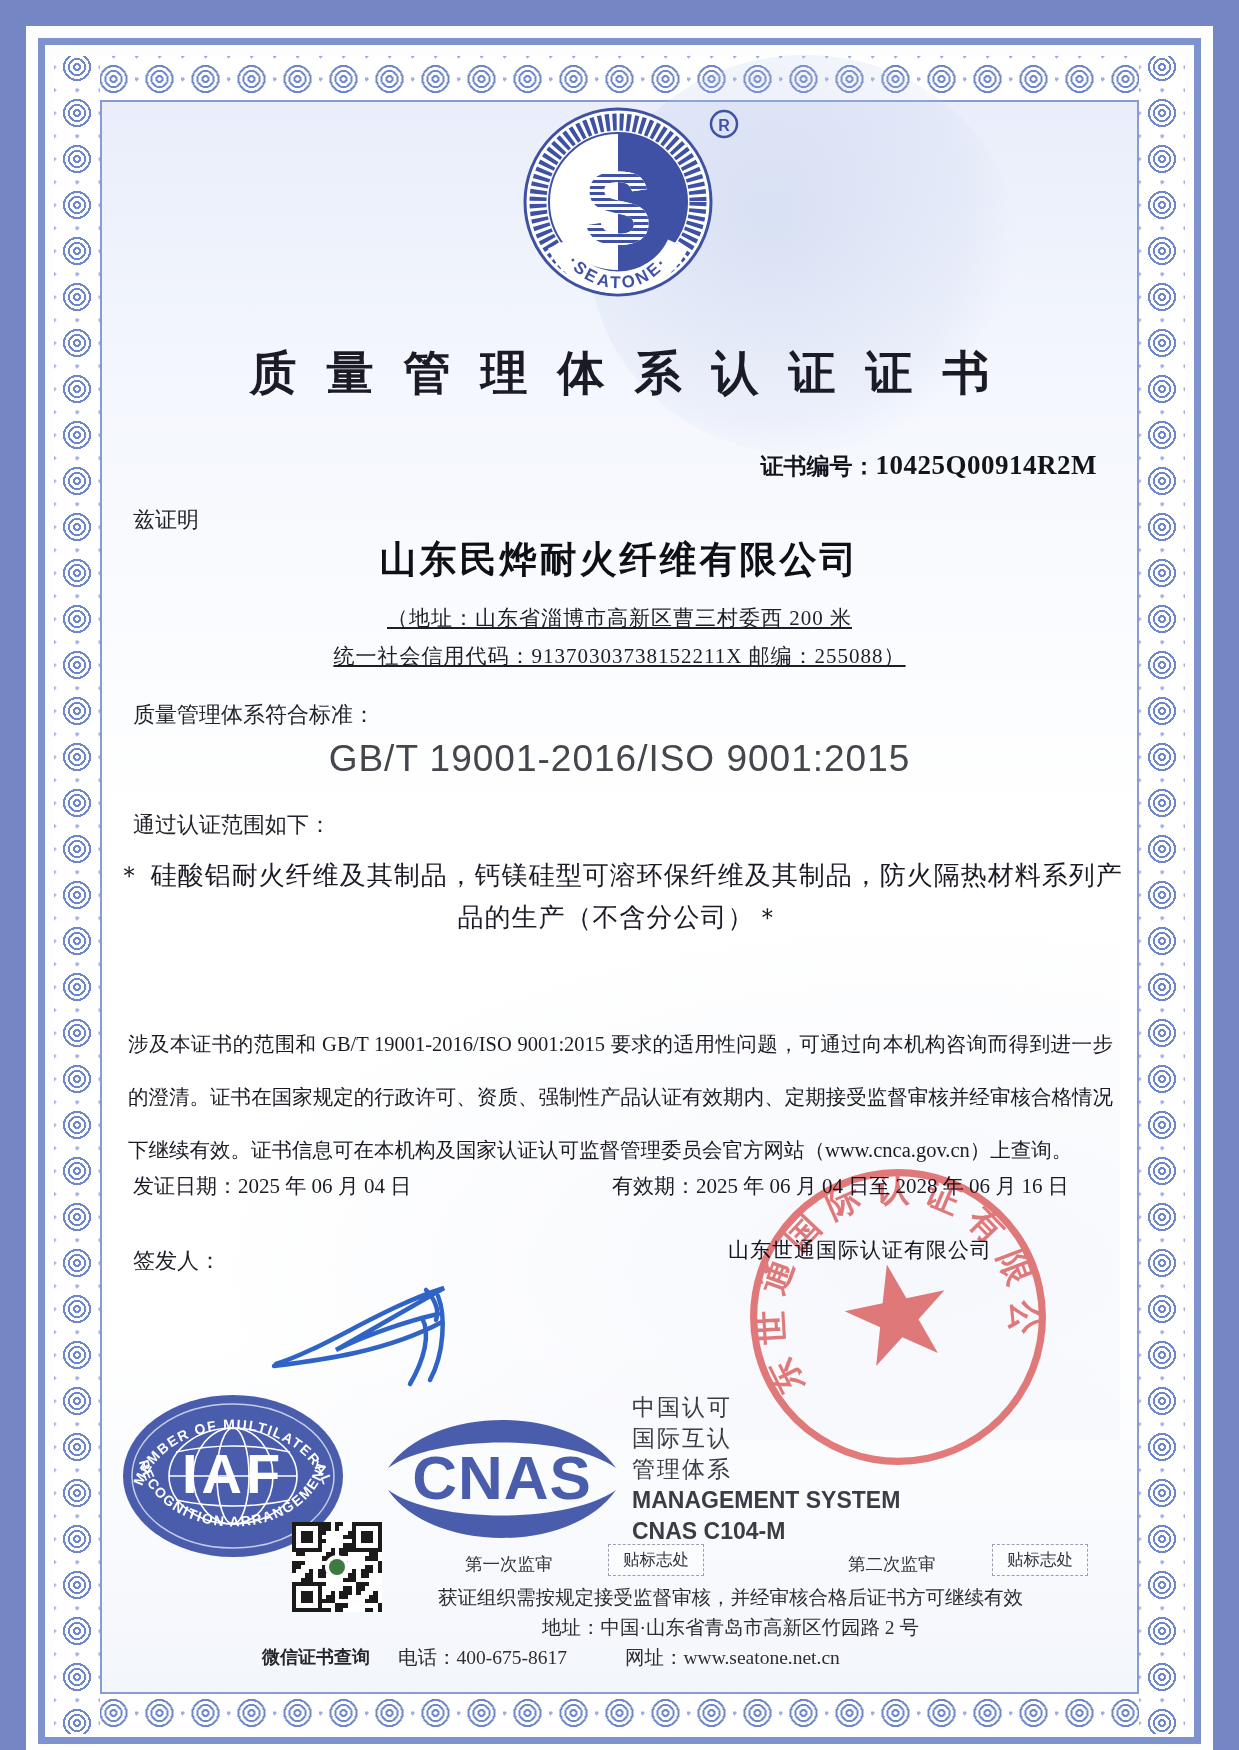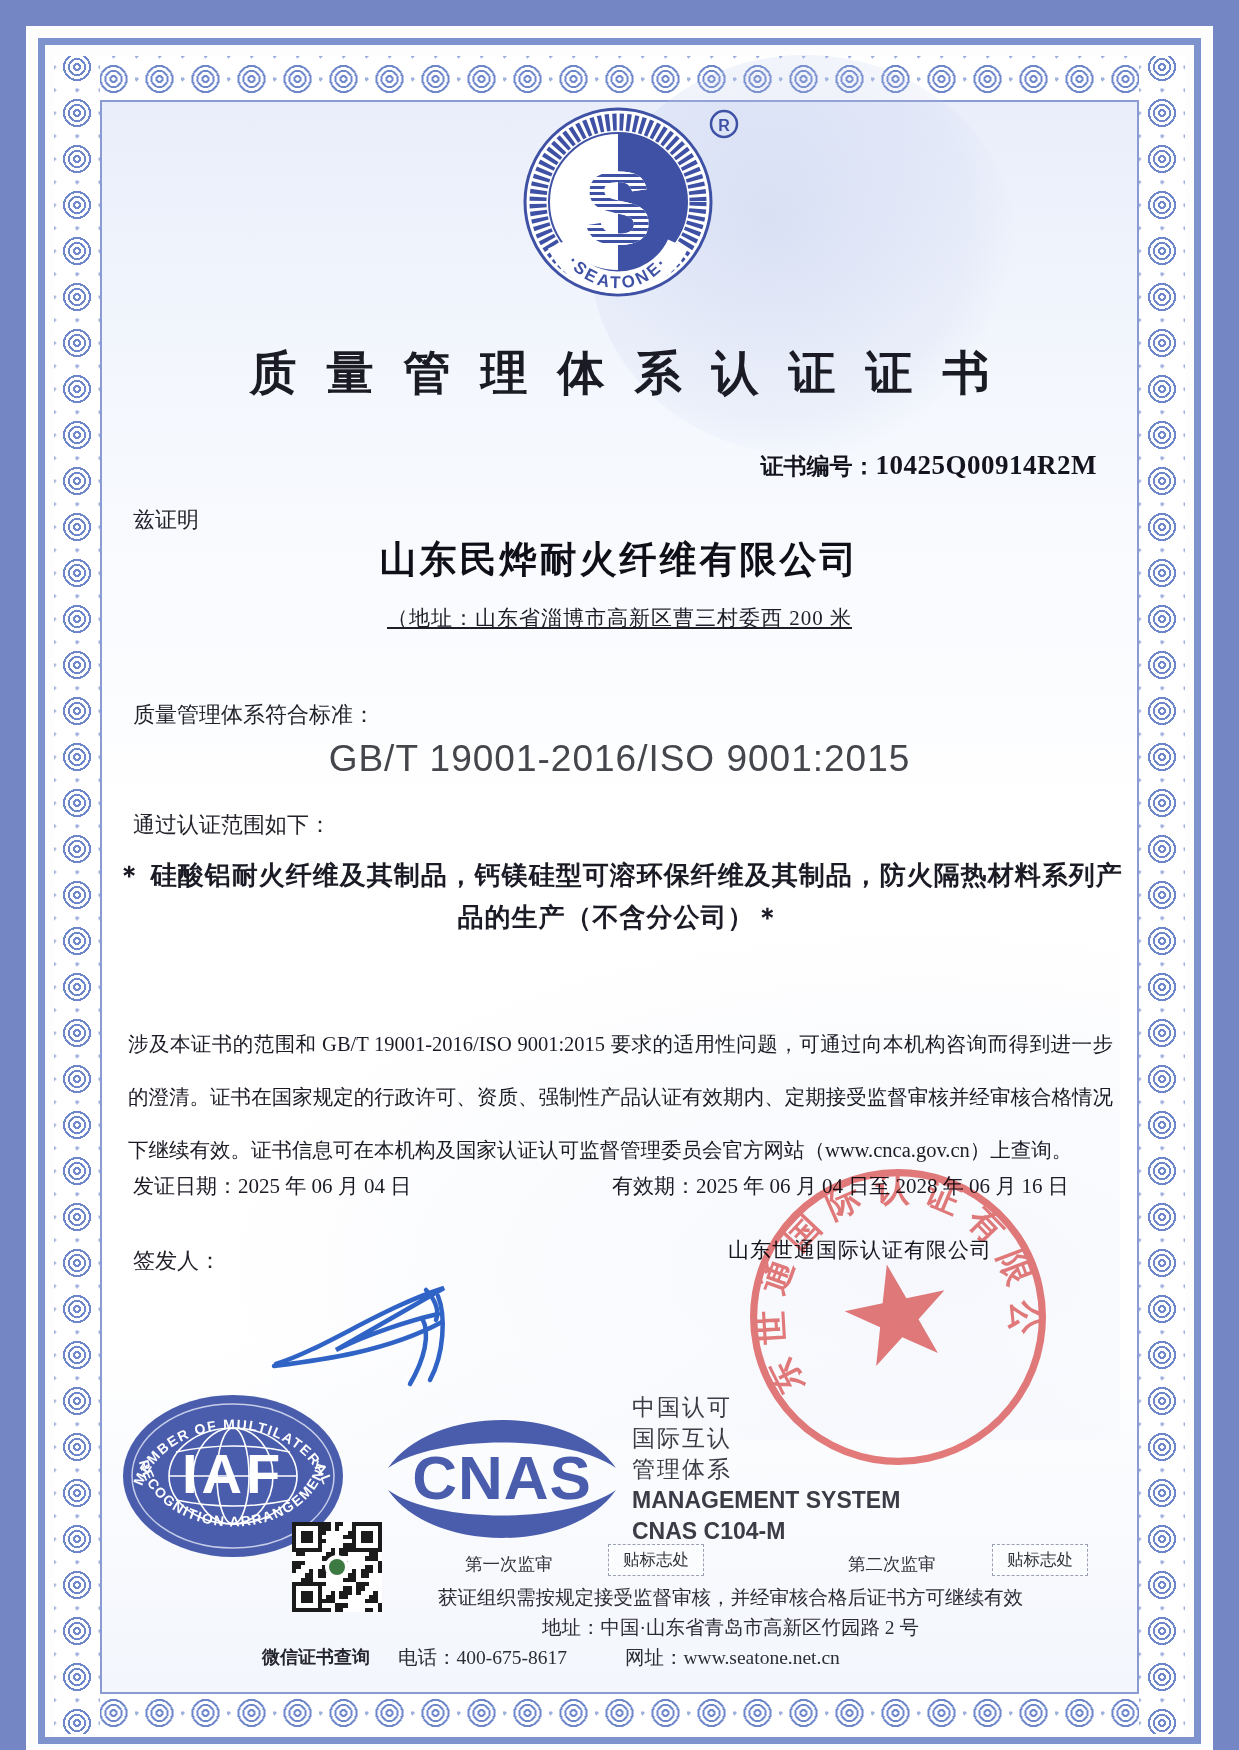--- a/index.html
+++ b/index.html
@@ -25,21 +25,21 @@
        background:radial-gradient(ellipse at 80% 70%, rgba(190,202,238,.14), rgba(0,0,0,0) 65%);}
   .title{left:0;right:0;top:342px;text-align:center;font-size:47px;font-weight:bold;color:#1b1b26;
        letter-spacing:30px;text-indent:30px;}
   .certno{right:142px;top:450px;font-size:23px;font-weight:bold;color:#14141e;}
   .certno .num{font-size:27px;letter-spacing:.5px;}
   .smalllabel{font-size:22px;color:#23232c;}
   .company{left:0;right:0;top:535px;text-align:center;font-size:37px;font-weight:bold;color:#0f0f18;letter-spacing:3px;}
   .addr{left:0;right:0;text-align:center;font-size:21px;color:#1e1e28;letter-spacing:1px;text-decoration:underline;}
   .standard{left:0;right:0;top:738px;text-align:center;font-family:"Liberation Sans","DejaVu Sans",sans-serif;
        font-size:37px;color:#45454c;letter-spacing:1px;}
-  .scope{left:0;right:0;text-align:center;font-size:26px;font-weight:bold;color:#1b1b26;letter-spacing:1px;}
+  .scope{left:0;right:0;text-align:center;font-size:26px;font-weight:normal;color:#1b1b26;letter-spacing:1px;}
   .disclaimer{left:128px;width:985px;top:1018px;font-size:20.5px;line-height:53px;text-align:justify;color:#1b1b26;}
   .dateline{font-size:21px;color:#1b1b26;}
   .issuer{left:728px;top:1236px;font-size:21px;color:#16161f;letter-spacing:1px;}
   .stamp{left:733px;top:1152px;opacity:.82;mix-blend-mode:multiply;}
   .cnaslines{left:632px;top:1392px;font-size:23px;color:#3c3c46;line-height:31px;letter-spacing:2px;}
   .cnaslines .en{font-family:"Liberation Sans","DejaVu Sans",sans-serif;font-weight:bold;letter-spacing:0;font-size:23px;color:#3c3c46;}
   .qr-wrap{left:292px;top:1522px;width:90px;height:90px;}
   #qr-grid{width:90px;height:90px;display:grid;grid-template-columns:repeat(21,1fr);grid-template-rows:repeat(21,1fr);background:#fff;}
   #qr-grid .c{background:#fff;} #qr-grid .on{background:#1b1b1b;}
   .qr-center{position:absolute;left:33px;top:33px;width:24px;height:24px;border-radius:50%;background:#fff;
@@ -92,20 +92,21 @@
 
   <div class="abs title">质量管理体系认证证书</div>
 
   <div class="abs certno">
     <span>证书编号：</span><span class="num">10425Q00914R2M</span>
   </div>
 
   <div class="abs smalllabel" style="left:133px;top:505px;">兹证明</div>
   <div class="abs company">山东民烨耐火纤维有限公司</div>
   <div class="abs addr" style="top:604px;">（地址：山东省淄博市高新区曹三村委西 200 米</div>
+  <div class="abs addr" style="top:642px;">统一社会信用代码：91370303738152211X 邮编：255088）</div>
 
   <div class="abs smalllabel" style="left:133px;top:700px;">质量管理体系符合标准：</div>
   <div class="abs standard">GB/T 19001-2016/ISO 9001:2015</div>
   <div class="abs smalllabel" style="left:133px;top:810px;">通过认证范围如下：</div>
 
   <div class="abs scope" style="top:858px;">＊ 硅酸铝耐火纤维及其制品，钙镁硅型可溶环保纤维及其制品，防火隔热材料系列产</div>
   <div class="abs scope" style="top:900px;">品的生产（不含分公司）＊</div>
 
   <div class="abs disclaimer">涉及本证书的范围和 GB/T 19001-2016/ISO 9001:2015 要求的适用性问题，可通过向本机构咨询而得到进一步的澄清。证书在国家规定的行政许可、资质、强制性产品认证有效期内、定期接受监督审核并经审核合格情况下继续有效。证书信息可在本机构及国家认证认可监督管理委员会官方网站（www.cnca.gov.cn）上查询。</div>
 

